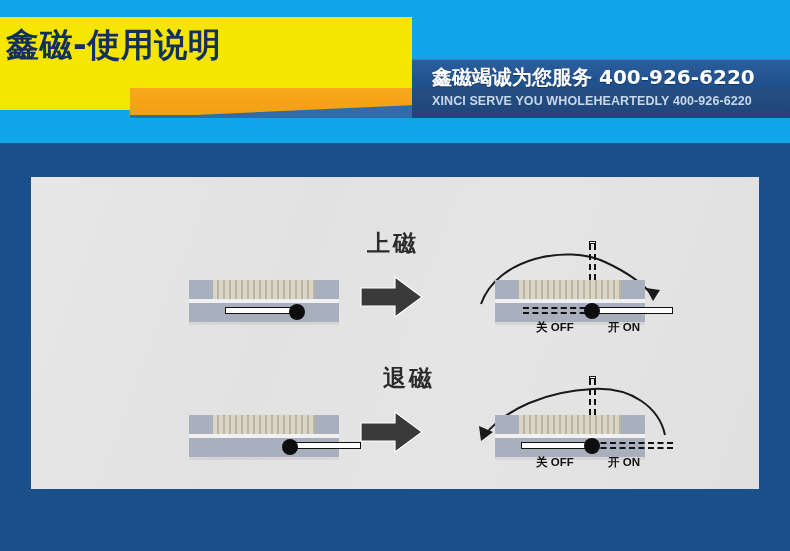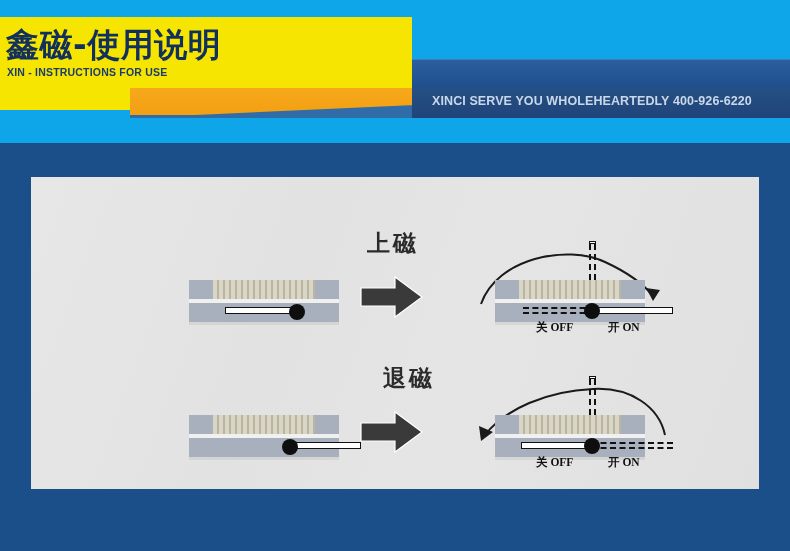--- a/index.html
+++ b/index.html
@@ -143,21 +143,21 @@
     border-left:2px dashed #111;
     border-right:2px dashed #111;
   }
   .post-cap{
     position:absolute;width:7px;height:3px;
     border:1.4px solid #111;box-sizing:border-box;background:#fff;
   }
 
   .onoff{
     position:absolute;font-size:11.5px;font-weight:bold;color:#111;
-    white-space:nowrap;font-family:Liberation Serif, serif;
+    white-space:nowrap;font-family:Liberation Sans, sans-serif;
   }
 
   .bigarrow{position:absolute;width:62px;height:42px;}
 
   svg{display:block;overflow:visible;}
 </style>
 </head>
 <body>
 
 <div class="page">
@@ -165,23 +165,23 @@
   <div class="header">
 
     <div class="yellow-block"></div>
     <div class="yellow-wedge"></div>
 
     <div class="orange-band"></div>
     <div class="blue-wedge"></div>
     <div class="blue-wedge-edge"></div>
 
     <div class="title-cn">鑫磁-使用说明</div>
-    <div class="title-en">XIN - INSTRUCTIONS FOR USE</div>
 
     <div class="blue-banner">
+      <div class="banner-cn">鑫磁竭诚为您服务 400-926-6220</div>
       <div class="banner-en">XINCI SERVE YOU WHOLEHEARTEDLY 400-926-6220</div>
     </div>
   </div>
 
   <div class="frame-topline"></div>
   <div class="frame"></div>
 
   <div class="panel">
 
     <div class="row row1">

